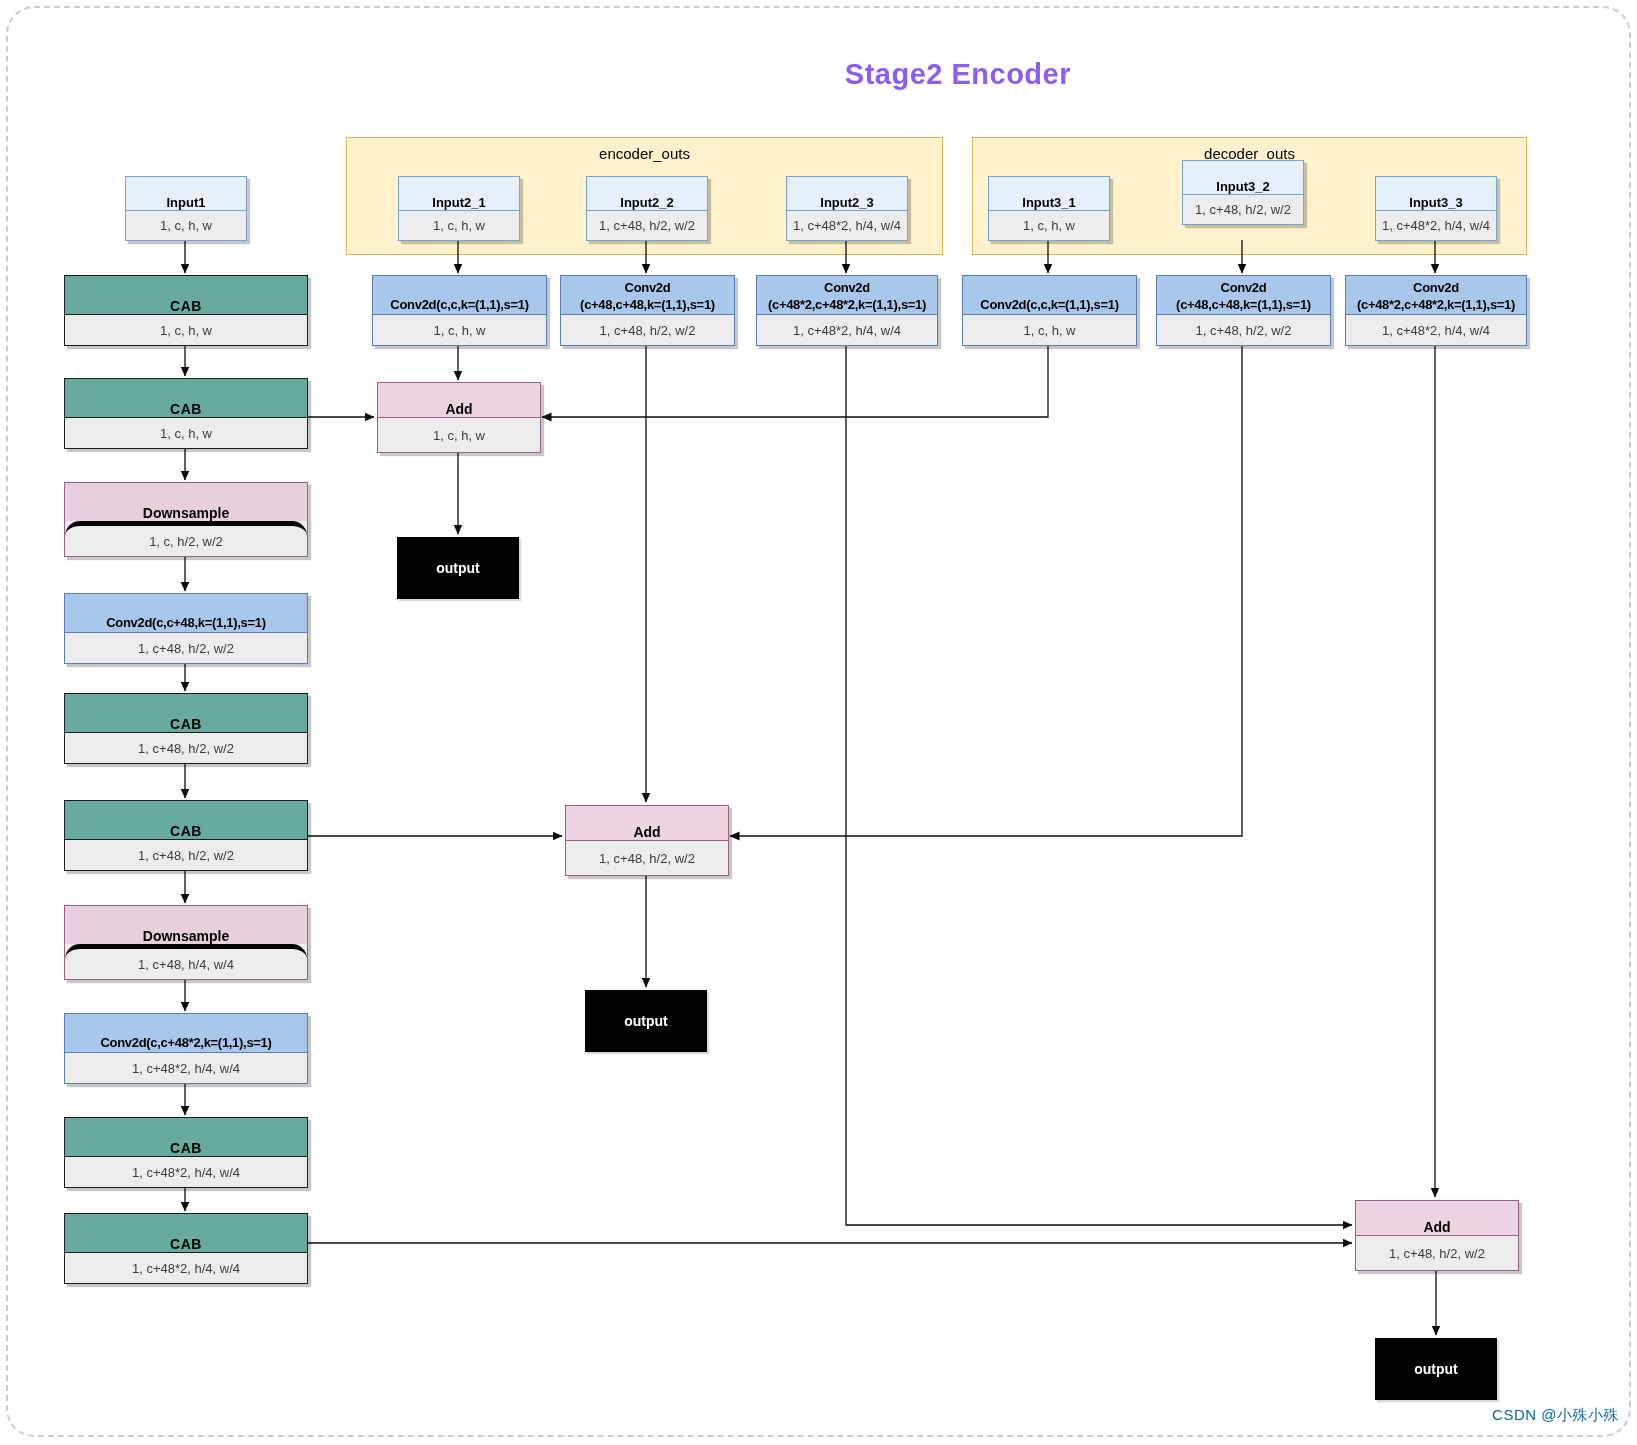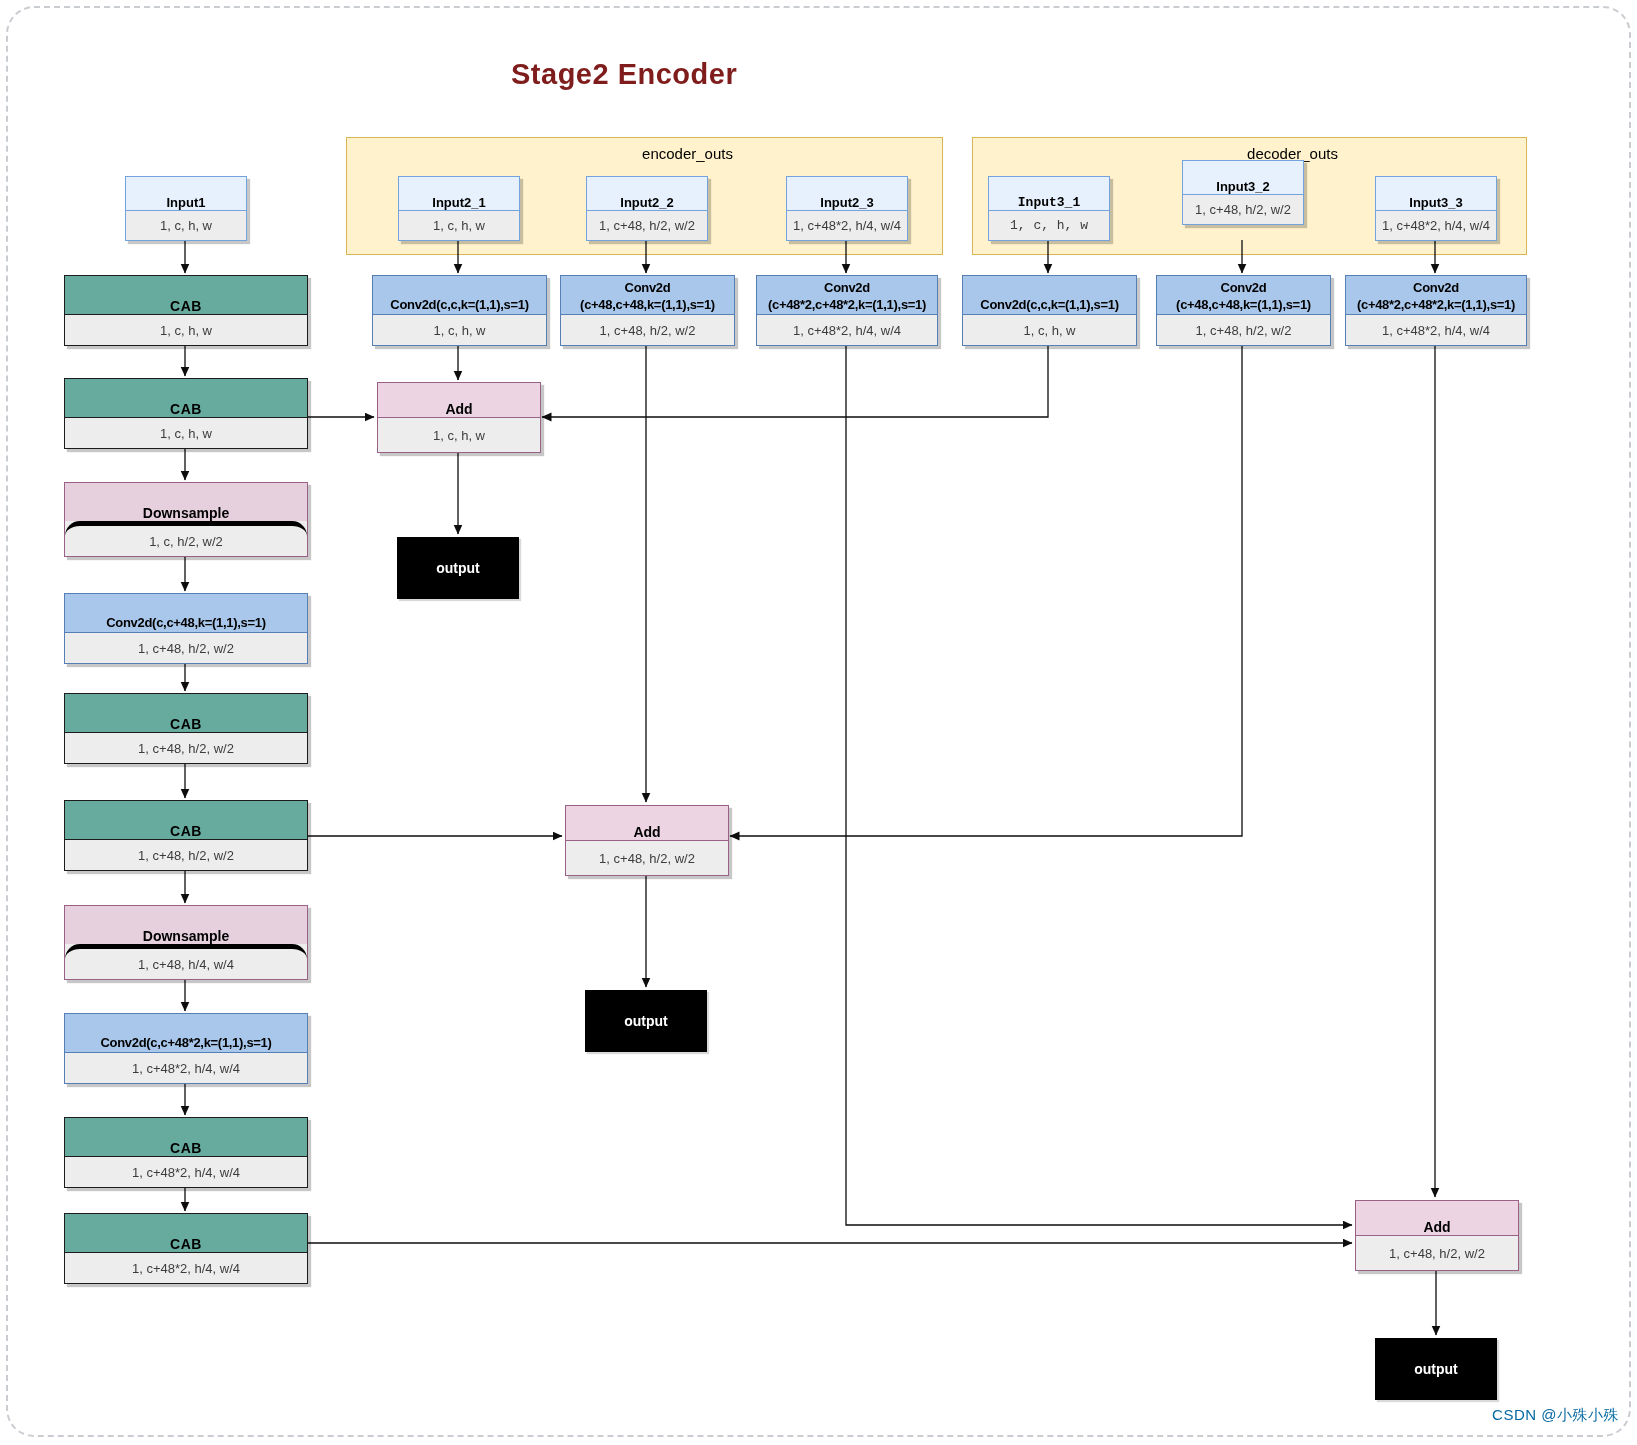--- a/index.html
+++ b/index.html
@@ -5,28 +5,28 @@
   html,body{margin:0;padding:0;background:#ffffff;}
   #stage{
     position:relative;width:1637px;height:1445px;background:#ffffff;overflow:hidden;
     font-family:"Liberation Sans",sans-serif;
   }
   #frame{
     position:absolute;left:6px;top:6px;right:6px;bottom:8px;
     border:2px dashed #c9ccd1;border-radius:28px;z-index:0;
   }
   #title{
-    position:absolute;left:511px;top:58px;width:560px;text-align:left;
-    font-size:29px;font-weight:bold;color:#7f1d1d;z-index:3;letter-spacing:0.5px;
+    position:absolute;left:511px;top:58px;width:560px;text-align:right;
+    font-size:29px;font-weight:bold;color:#8b5cf6;z-index:3;letter-spacing:0.5px;
   }
   .group{
     position:absolute;background:#fff2cc;border:1px solid #d6b656;z-index:1;
   }
   .group .glabel{
-    width:100%;text-align:center;padding-top:7px;font-size:15px;color:#000;padding-left:43px;
+    width:100%;text-align:center;padding-top:7px;font-size:15px;color:#000;
   }
   #edges{position:absolute;left:0;top:0;z-index:5;}
   .node{
     position:absolute;z-index:10;box-shadow:3px 3px 1px rgba(0,0,0,0.22);
     background:#ededed;
   }
   .node .hd{
     display:flex;flex-direction:column;align-items:center;justify-content:flex-end;
     font-weight:bold;color:#000;text-align:center;
   }
@@ -124,21 +124,21 @@
         <div>Input2_2</div>
       </div>
       <div class="sub">1, c+48, h/2, w/2</div>
     </div>
     <div class="node input" style="left: 786px; top: 176px; width: 120px;">
       <div class="hd">
         <div>Input2_3</div>
       </div>
       <div class="sub">1, c+48*2, h/4, w/4</div>
     </div>
-    <div class="node input" style="left: 988px; top: 176px; width: 120px; font-family: Liberation Mono, monospace;">
+    <div class="node input" style="left: 988px; top: 176px; width: 120px;">
       <div class="hd">
         <div>Input3_1</div>
       </div>
       <div class="sub">1, c, h, w</div>
     </div>
     <div class="node input" style="left: 1182px; top: 160px; width: 120px;">
       <div class="hd">
         <div>Input3_2</div>
       </div>
       <div class="sub">1, c+48, h/2, w/2</div>

